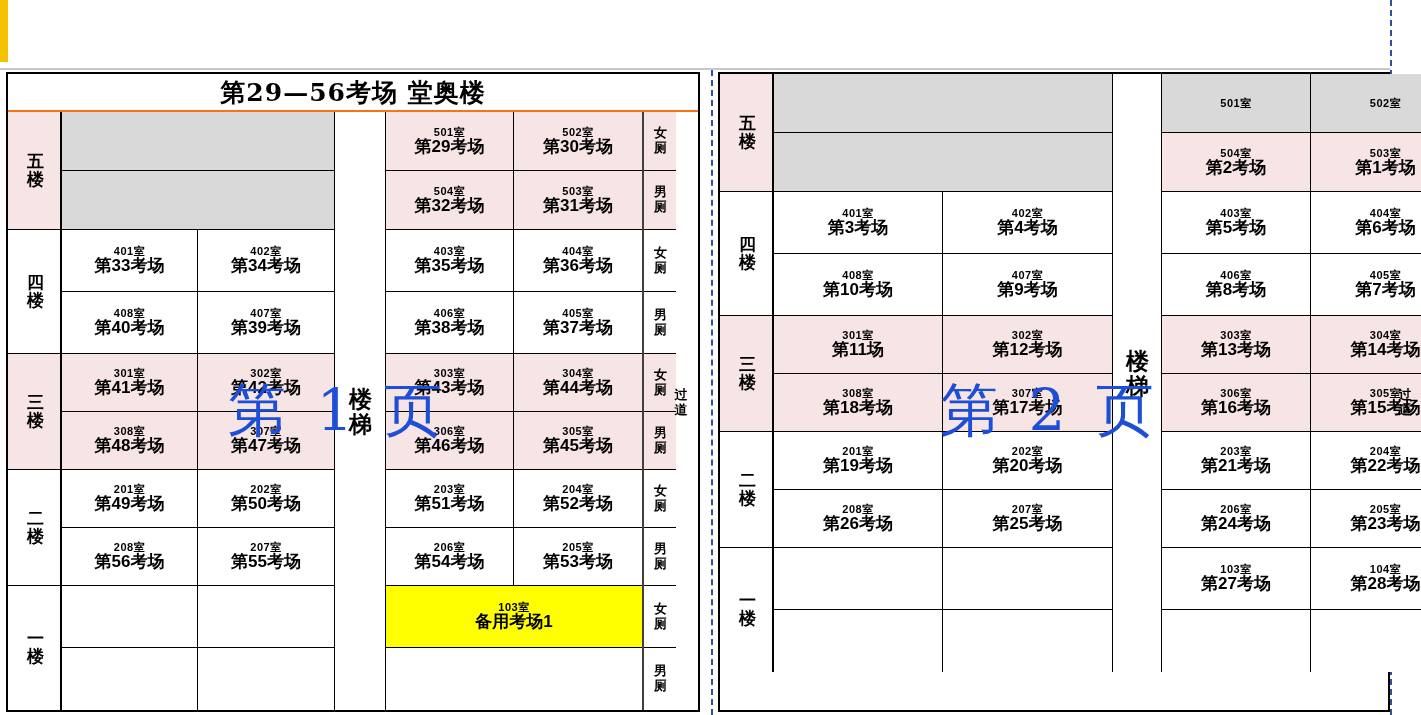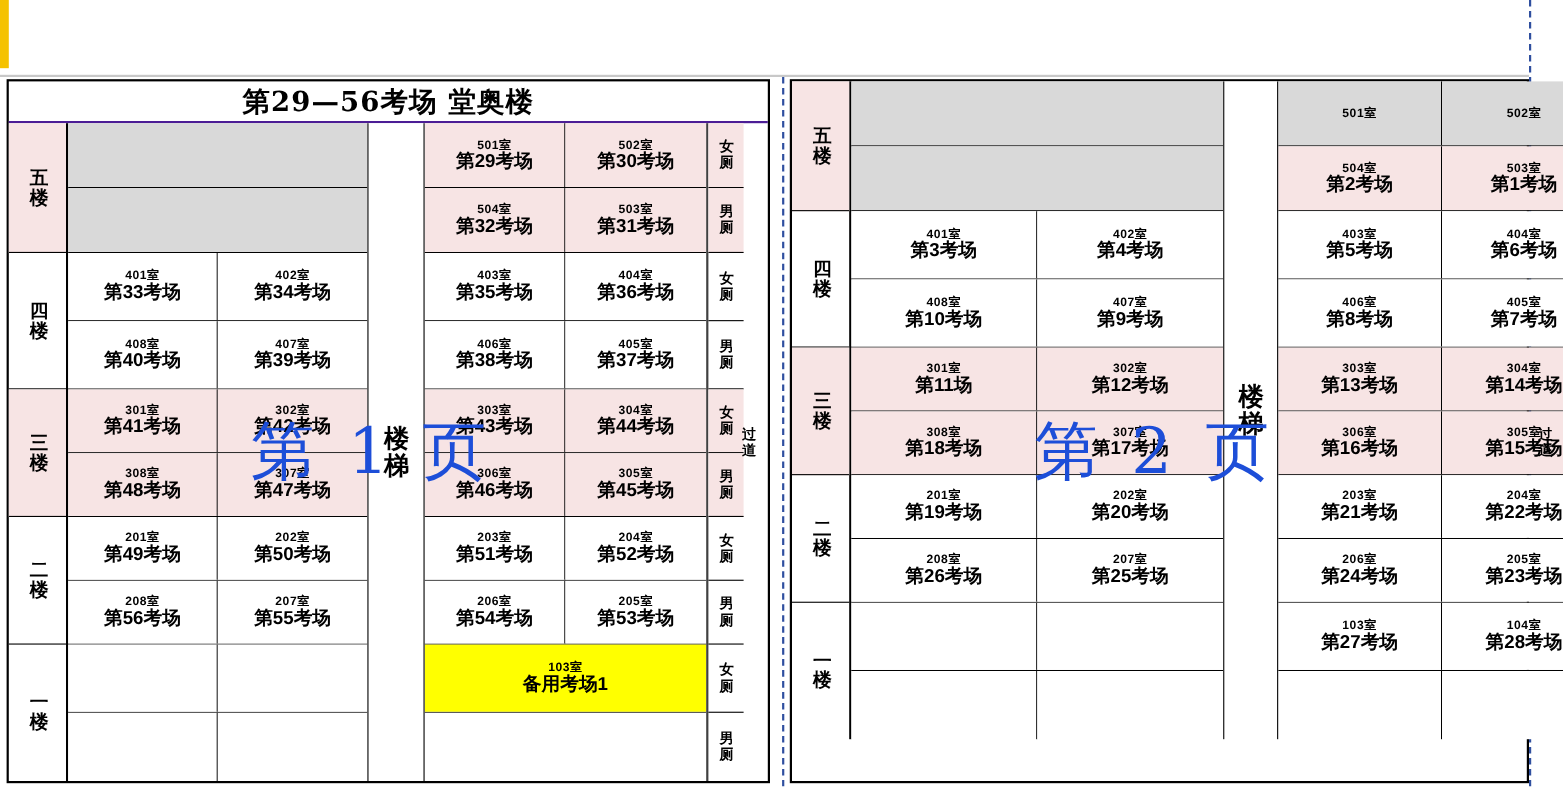--- a/index.html
+++ b/index.html
@@ -13,21 +13,21 @@
   
   #page-break{position:absolute;left:1390px;top:0;width:0;height:715px;border-left:2px dashed #2f4f9f;}
   
   #mid-break{position:absolute;left:711px;top:70px;width:0;height:645px;border-left:2px dashed #2f4f9f;}
 
   
   .building{position:absolute;top:72px;box-sizing:border-box;border:2px solid #000;}
   #b-left{left:6px;width:694px;height:640px;}
   #b-right{left:718px;width:672px;height:640px;}
 
-  .bhead{height:38px;border-bottom:2px solid #4c1d95;display:flex;align-items:center;justify-content:center;box-sizing:border-box;text-align:right;}
+  .bhead{height:38px;border-bottom:2px solid #f97316;display:flex;align-items:center;justify-content:center;box-sizing:border-box;text-align:right;}
   .bhead span{font-size:25px;font-weight:bold;font-family:"DejaVu Serif","Liberation Serif",serif;letter-spacing:1px;}
 
   .bbody{position:relative;height:598px;}
 
   
   .floorcol{position:absolute;left:0;top:0;width:54px;height:100%;border-right:2px solid #000;box-sizing:border-box;}
   .floorcell{box-sizing:border-box;border-bottom:1px solid #000;display:flex;align-items:center;justify-content:center;font-size:17px;font-weight:bold;writing-mode:horizontal-tb;}
   .floorcell.last{border-bottom:none;}
   .floorcell span{display:block;width:20px;text-align:right;line-height:1.05;}
 

